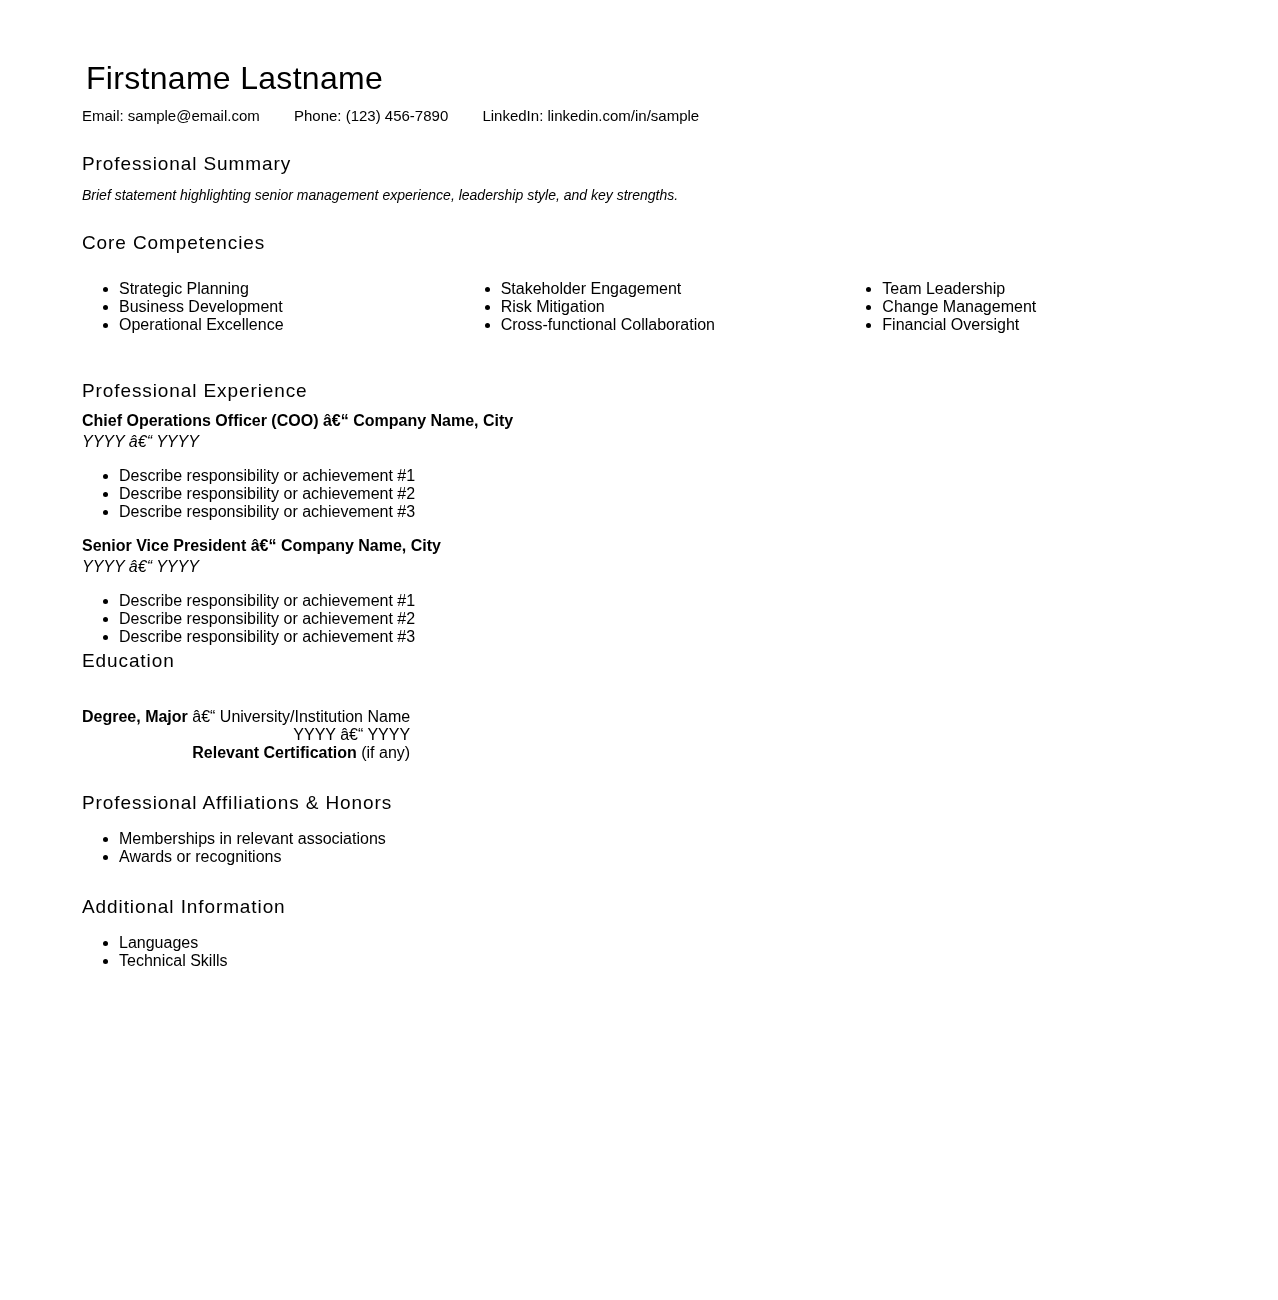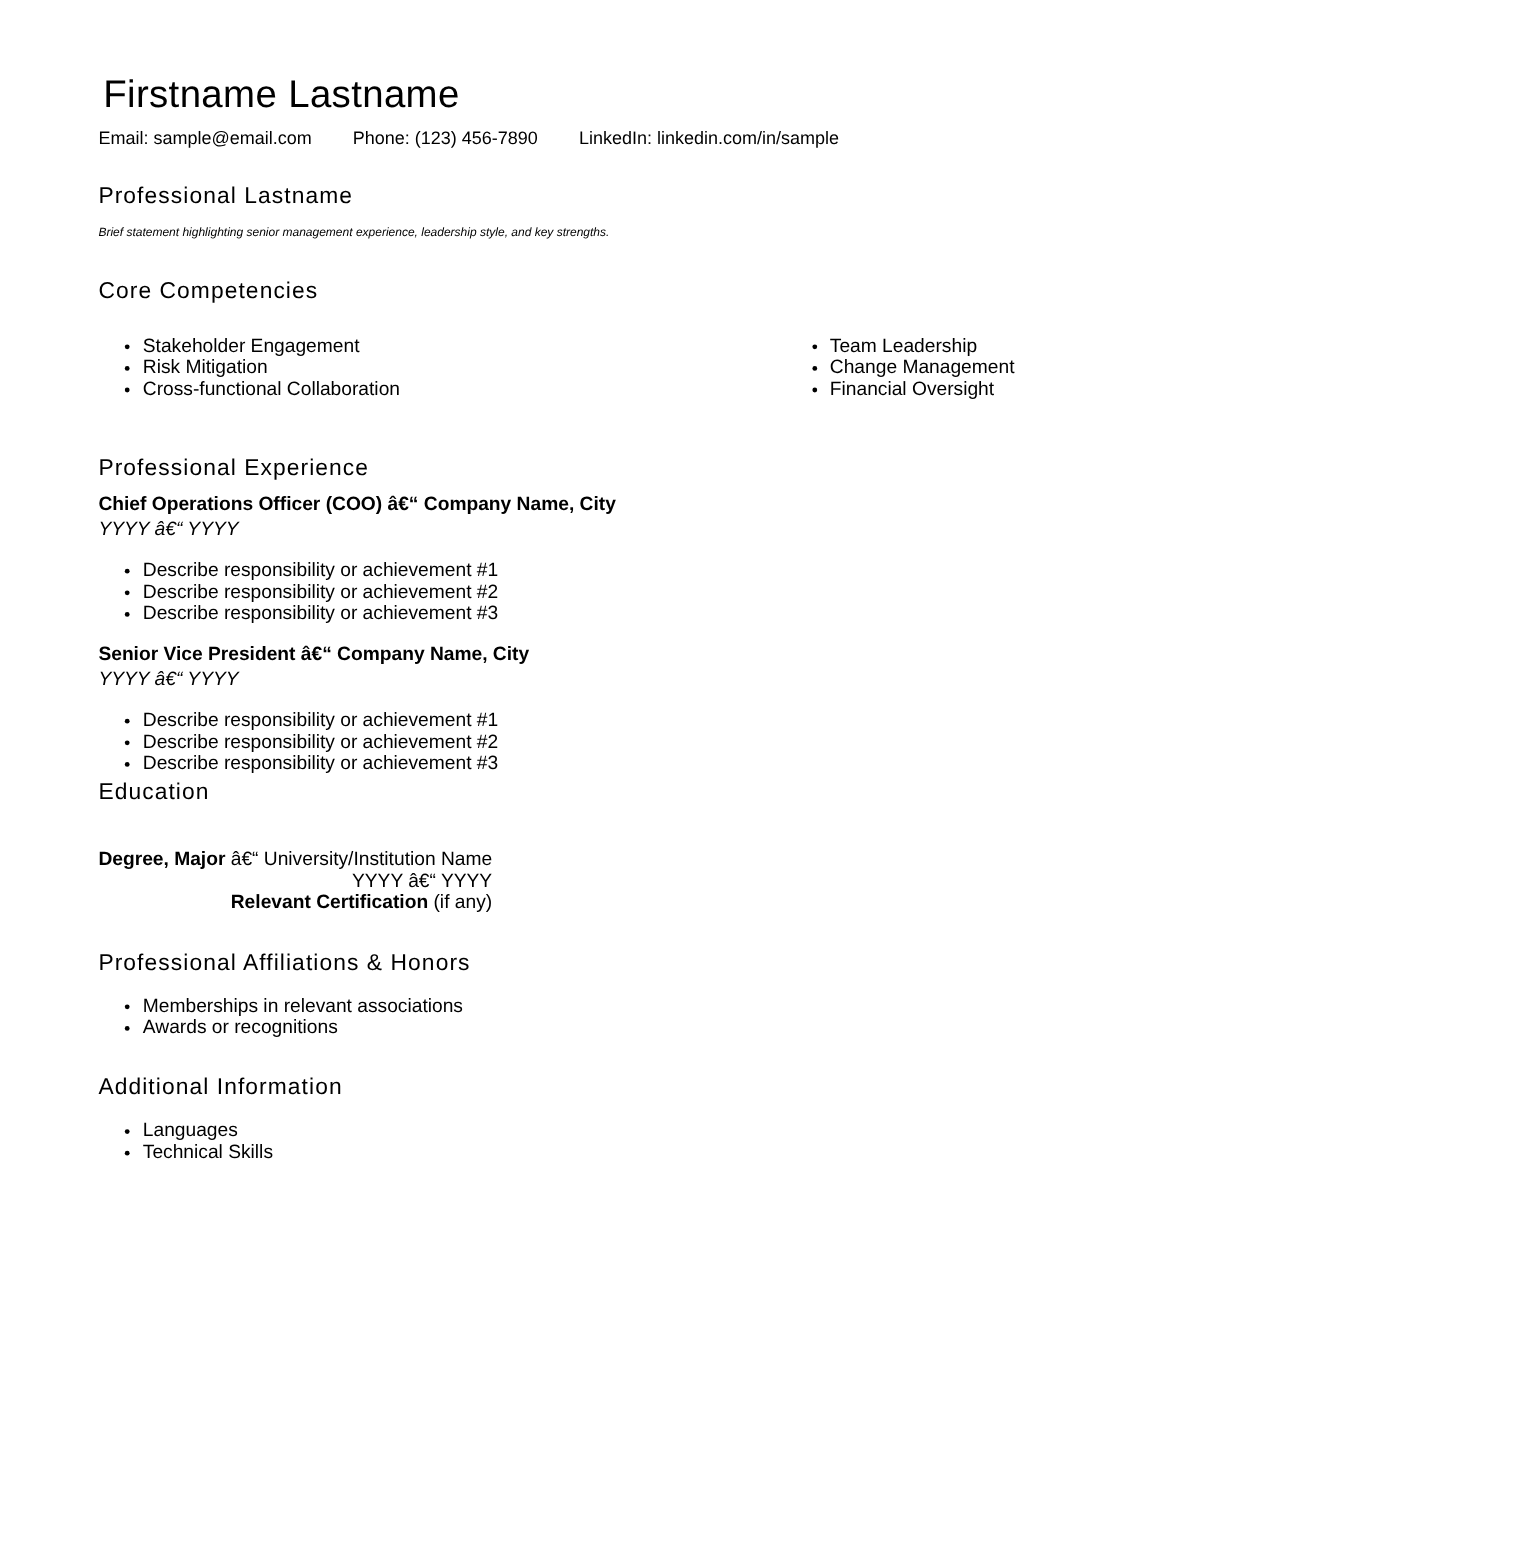--- a/index.html
+++ b/index.html
@@ -28,21 +28,21 @@
     .contact span { margin-right: 30px; }
     h2 {
       font-weight: normal;
       font-size: 19px;
       line-height: 22px;
       letter-spacing: 0.9px;
       margin: 0;
       position: absolute; left: 0;
     }
     .abs { position: absolute; left: 0; }
-    .summary { font-style: italic; font-size: 10px; white-space: nowrap; }
+    .summary { font-style: italic; font-size: 14px; white-space: nowrap; }
     ul {
       margin: 0; padding: 0 0 0 37px;
       list-style: disc;
     }
     ul li { font-size: 16px; line-height: 18px; white-space: nowrap; }
     .comp-grid { display: flex; width: 1145px; }
     .comp-grid ul { flex: 1; }
     .job-title { font-weight: bold; font-size: 16px; line-height: 20px; white-space: nowrap; }
     .job-dates { font-style: italic; font-size: 16px; line-height: 20px; white-space: nowrap; }
     .edu-line { font-size: 16px; line-height: 18px; white-space: nowrap; text-align: right; }
@@ -54,25 +54,30 @@
 <div class="page">
 
   <h1>Firstname Lastname</h1>
 
   <div class="contact">
     <span>Email: sample@email.com</span>
     <span>Phone: (123) 456-7890</span>
     <span>LinkedIn: linkedin.com/in/sample</span>
   </div>
 
-  <h2 style="top:153px">Professional Lastname</h2>
+  <h2 style="top:153px">Professional Summary</h2>
   <div class="abs summary" style="top:186px">Brief statement highlighting senior management experience, leadership style, and key strengths.</div>
 
   <h2 style="top:232px">Core Competencies</h2>
   <div class="abs comp-grid" style="top:280px">
+    <ul>
+      <li>Strategic Planning</li>
+      <li>Business Development</li>
+      <li>Operational Excellence</li>
+    </ul>
     <ul>
       <li>Stakeholder Engagement</li>
       <li>Risk Mitigation</li>
       <li>Cross-functional Collaboration</li>
     </ul>
     <ul>
       <li>Team Leadership</li>
       <li>Change Management</li>
       <li>Financial Oversight</li>
     </ul>

